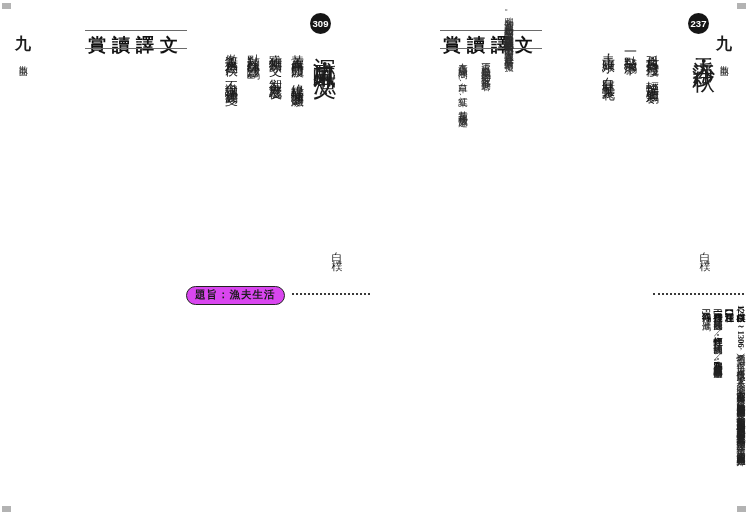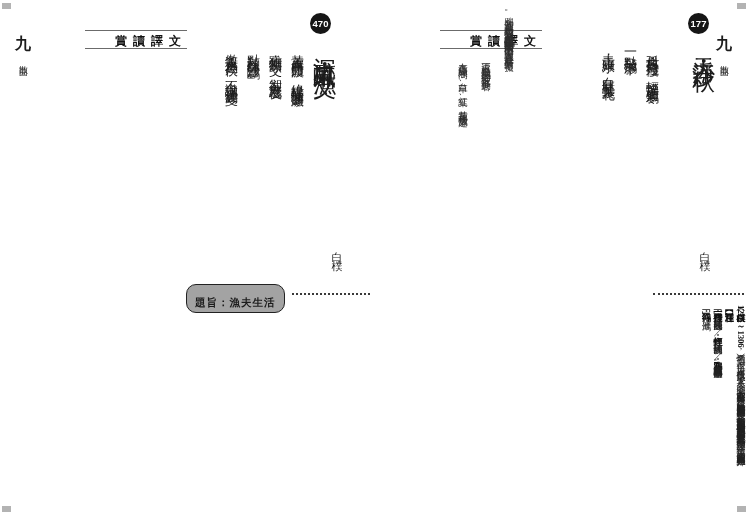--- a/index.html
+++ b/index.html
@@ -22,30 +22,30 @@
     font-size:9.5px;font-weight:bold;text-align:center;line-height:21px;
   }
   .title{writing-mode:vertical-rl;font-size:23px;letter-spacing:3px;font-weight:500;}
   .author{writing-mode:vertical-rl;font-size:11px;letter-spacing:9px;color:#222;}
   
   .poem{writing-mode:vertical-rl;}
   .poem .vline{line-height:22px;font-size:13px;letter-spacing:2px;font-weight:500;}
   
   .hrule{position:absolute;height:1px;background:#6b6b6b;}
   .trans-hd{
-    position:absolute;text-align:right;font-size:12px;font-weight:bold;
+    position:absolute;text-align:center;font-size:18px;font-weight:bold;
     letter-spacing:6px;color:#111;
   }
   .trans{writing-mode:vertical-rl;}
   .trans .vline{line-height:23px;font-size:9.5px;color:#2d2d2d;}
   
   .topic{
     display:inline-block;border:1.2px solid #222;border-radius:10px;
-    padding:11px 8px 2px;font-size:10.5px;font-weight:bold;letter-spacing:1px;
-    background:#a3a3a3;white-space:nowrap;
+    padding:1px 8px 2px;font-size:10.5px;font-weight:bold;letter-spacing:1px;
+    background:#d946ef;white-space:nowrap;
   }
   .leader{position:absolute;border-top:2.2px dotted #3a3a3a;height:0;}
   
   .notes{writing-mode:vertical-rl;line-height:11.5px;font-size:9px;letter-spacing:-0.3px;color:#222;}
   .seg-h,.seg-l,.seg-b{font-weight:bold;color:#111;}
 </style>
 </head>
 <body>
 
 <div class="corner" style="left:2px;top:3px;"></div>
@@ -53,21 +53,21 @@
 <div class="corner" style="left:2px;top:506px;"></div>
 <div class="corner" style="left:737px;top:506px;"></div>
 
 <div class="abs" style="left:375px;top:0;width:375px;height:516px;">
 
   <div class="abs tab" style="left:336px;top:34px;">
     <div class="tab-part">九</div>
     <div class="tab-genre">散曲</div>
   </div>
 
-  <div class="abs badge" style="left:313px;top:13px;">177</div>
+  <div class="abs badge" style="left:313px;top:13px;">237</div>
   <div class="abs title" style="left:313px;top:40px;height:230px;">天淨沙・秋</div>
   <div class="abs author" style="left:322px;top:243px;height:60px;">白樸</div>
 
   <div class="abs poem" style="left:222px;top:44px;height:228px;">
       <div class="vline">孤村落日殘霞，輕煙老樹寒鴉。</div>
       <div class="vline">一點飛鴻影下。</div>
       <div class="vline">青山綠水，白草紅葉黃花。</div>
     </div>
 
   <div class="hrule" style="left:65px;top:30px;width:102px;"></div>
@@ -85,21 +85,21 @@
   <div class="abs notes" style="right:4px;top:306px;height:209px;"><span class="seg-b">白樸（1226～1306）</span><span class="seg-t">初名恆，字仁甫，後改名樸，字太素，號蘭谷。出身金朝官宦家庭，金亡後，曾由父親的好友元好問收養一段時日。終身未仕，專注於雜劇創作，代表作有《唐明皇秋夜梧桐雨》、《裴少俊牆頭馬上》、《董秀英花月東牆記》等，與關漢卿、馬致遠、鄭光祖並稱為「元曲四大家」。</span><br><span class="seg-h">【注釋】</span><br><span class="seg-l">「一行」</span><span class="seg-b">殘霞：</span><span class="seg-t">殘餘的晚霞。／</span><span class="seg-b">輕煙：</span><span class="seg-t">輕淡的煙靄。／</span><span class="seg-b">寒鴉：</span><span class="seg-t">一種體型略小的黑色及灰色鴉。</span><br><span class="seg-l">「二行」</span><span class="seg-b">鴻：</span><span class="seg-t">鴻雁。</span></div>
 </div>
 
 <div class="abs" style="left:0;top:0;width:375px;height:516px;">
 
   <div class="abs tab" style="left:10px;top:34px;">
     <div class="tab-part">九</div>
     <div class="tab-genre">散曲</div>
   </div>
 
-  <div class="abs badge" style="left:310px;top:13px;">470</div>
+  <div class="abs badge" style="left:310px;top:13px;">309</div>
   <div class="abs title" style="left:309px;top:40px;height:250px;">沉醉東風・漁父</div>
   <div class="abs author" style="left:329px;top:243px;height:60px;">白樸</div>
 
   <div class="abs poem" style="left:220px;top:44px;height:258px;">
       <div class="vline">黃蘆岸白蘋渡口，綠楊堤紅蓼灘頭。</div>
       <div class="vline">雖無刎頸交，卻有忘機友。</div>
       <div class="vline">點秋江白鷺沙鷗。</div>
       <div class="vline">傲殺人萬戶侯，不識字煙波釣叟。</div>
     </div>
 

